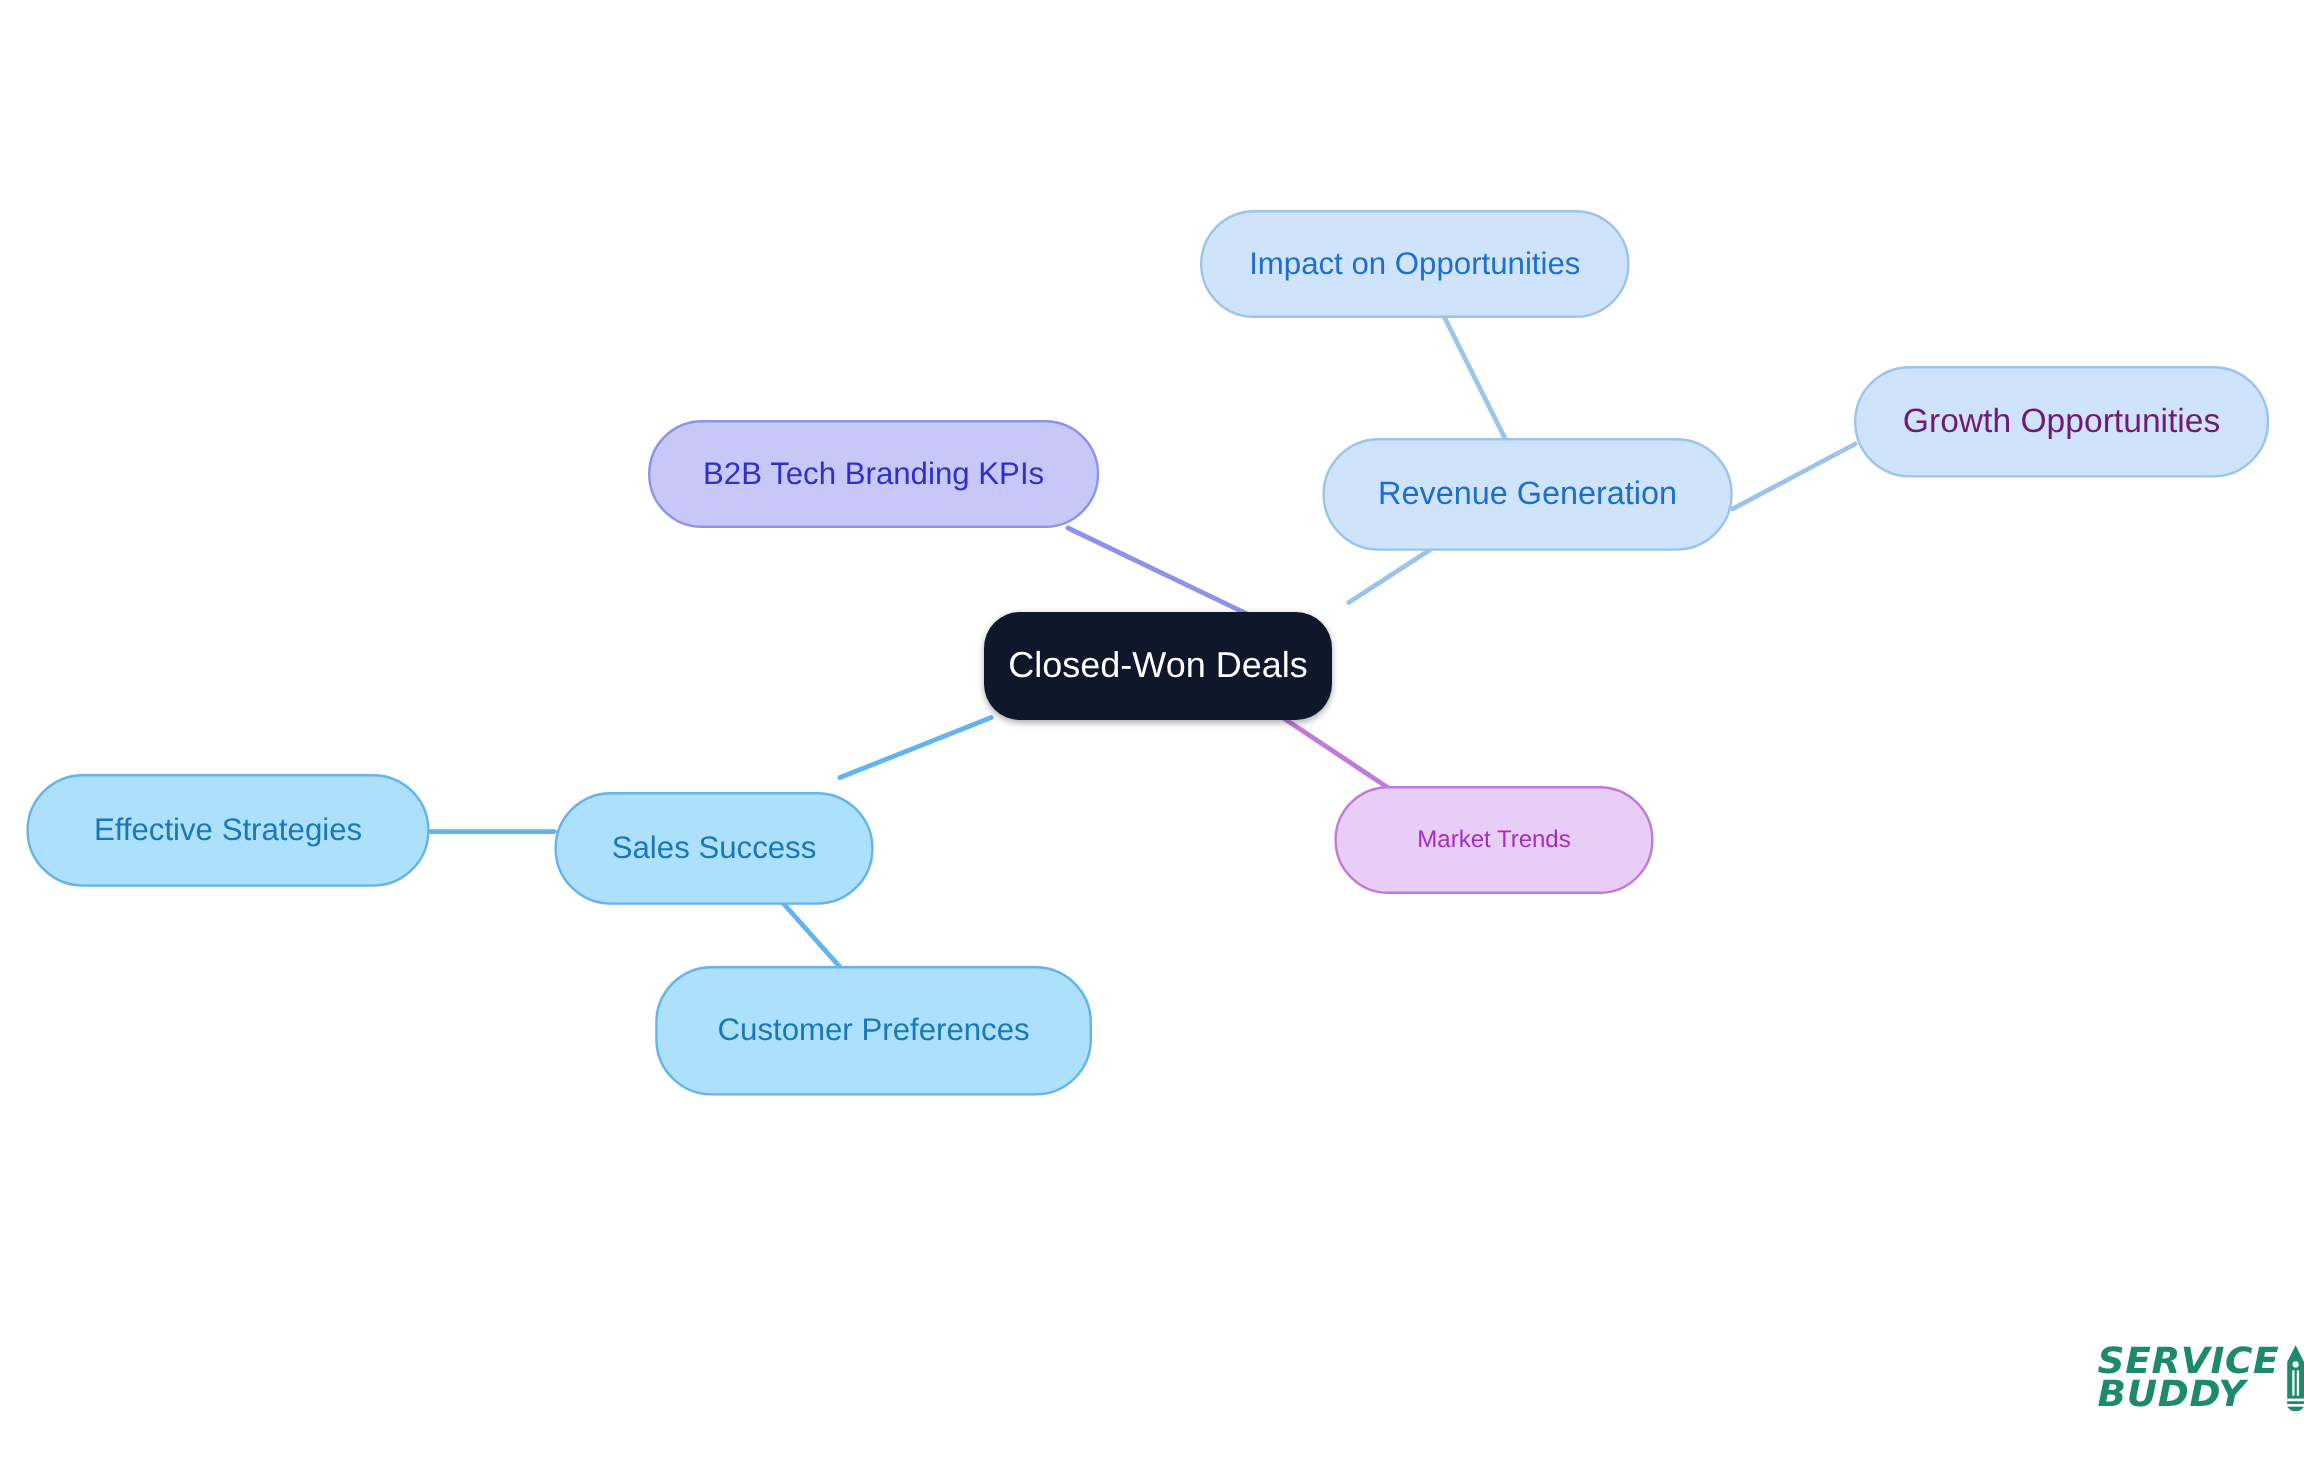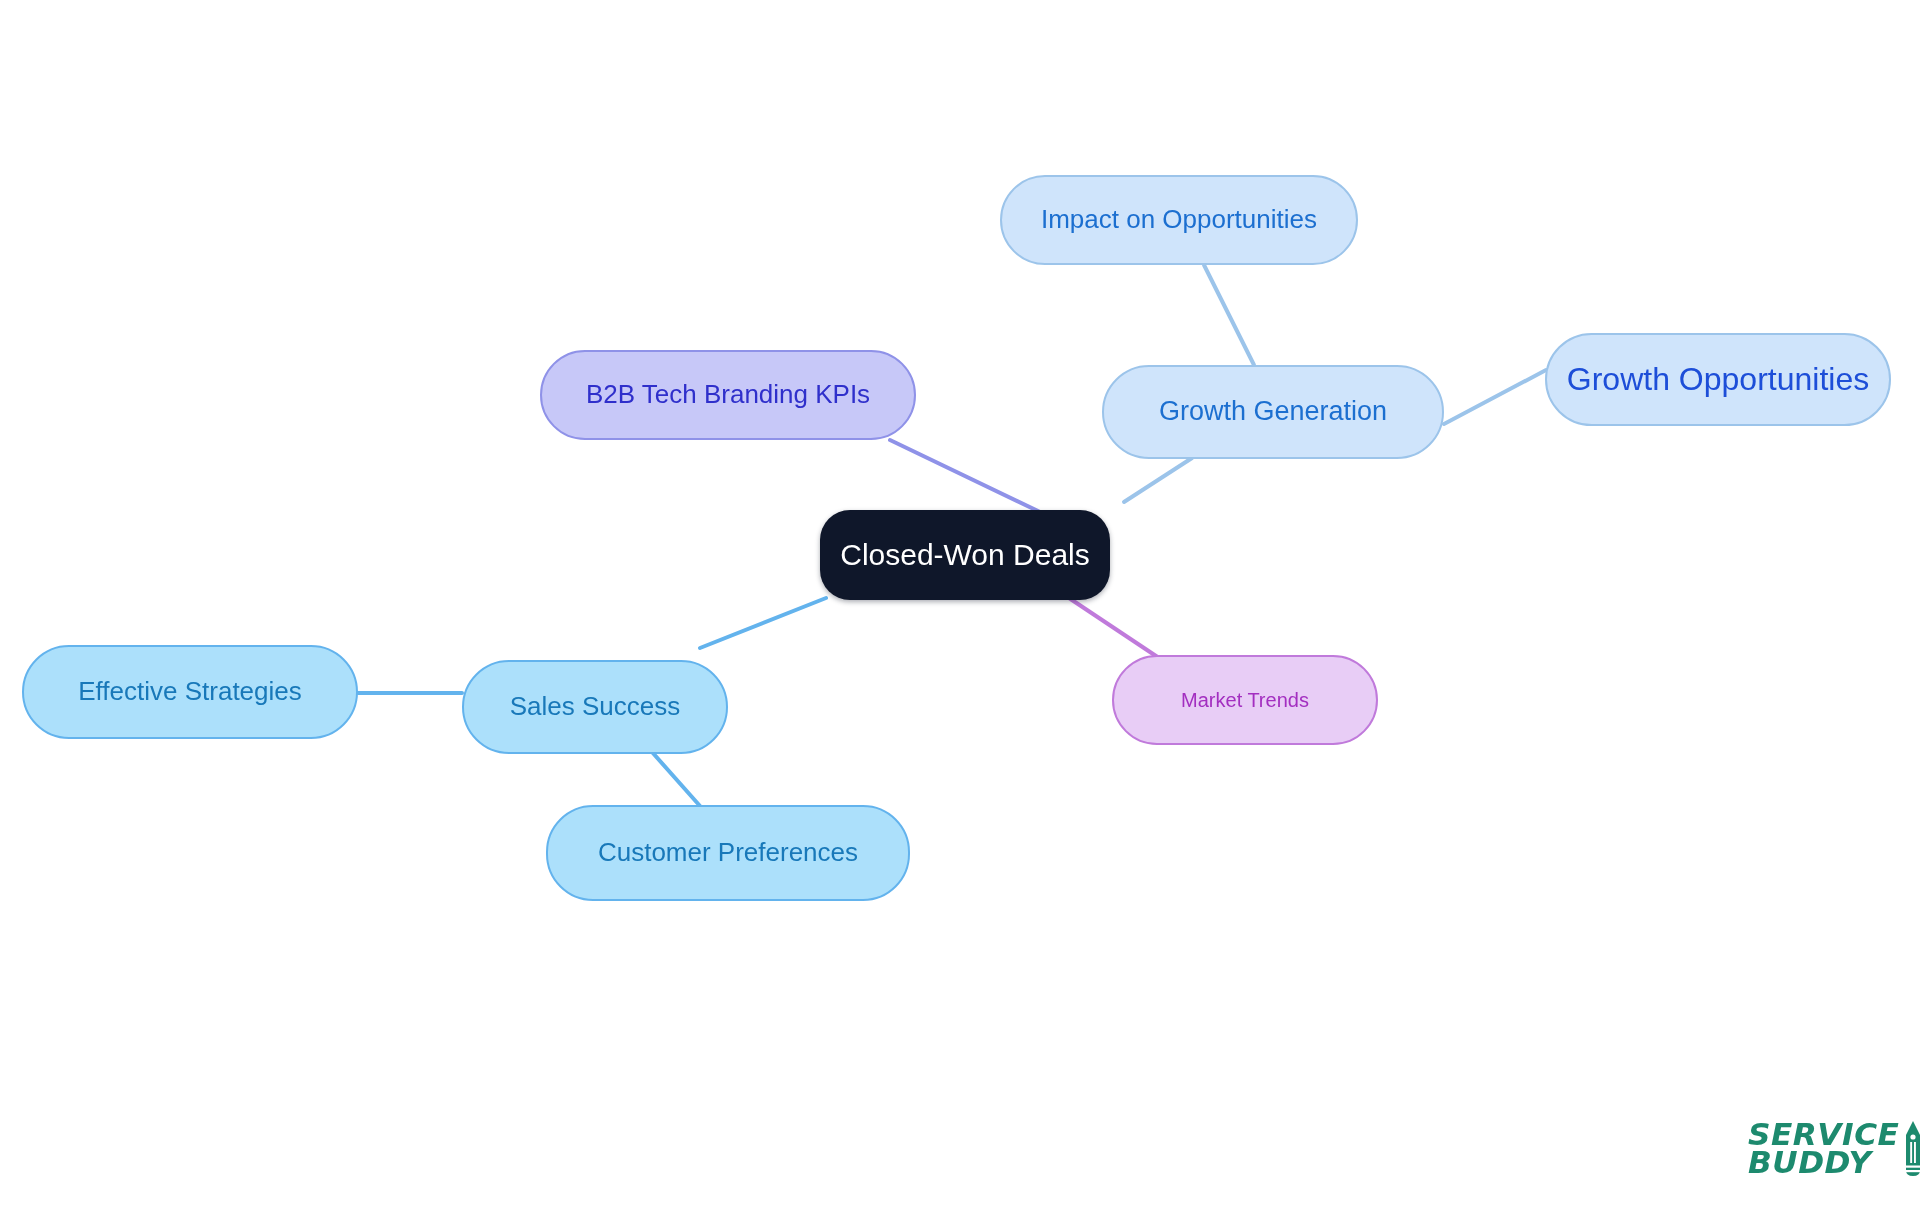--- a/index.html
+++ b/index.html
@@ -95,38 +95,38 @@
   </svg>
 
   <div id="nodes">
       <div class="node node-root" style="left: 820px; top: 510px; width: 290px; height: 90px; background: #0f172a; border-color: rgb(17, 24, 39); color: rgb(255, 255, 255); font-size: 30px;">
         <span class="node-label">Closed-Won Deals</span>
       </div>
       <div class="node" style="left: 540px; top: 350px; width: 376px; height: 90px; background: rgb(199, 200, 248); border-color: rgb(143, 146, 232); color: rgb(47, 47, 203); font-size: 26px; border-radius: 45px;">
         <span class="node-label">B2B Tech Branding KPIs</span>
       </div>
       <div class="node" style="left: 1102px; top: 365px; width: 342px; height: 94px; background: rgb(207, 228, 251); border-color: rgb(156, 196, 234); color: rgb(28, 111, 208); font-size: 27px; border-radius: 47px;">
-        <span class="node-label">Growth Generation</span>
+        <span class="node-label">Revenue Generation</span>
       </div>
       <div class="node" style="left: 1000px; top: 175px; width: 358px; height: 90px; background: rgb(207, 228, 251); border-color: rgb(156, 196, 234); color: rgb(28, 111, 208); font-size: 26px; border-radius: 45px;">
         <span class="node-label">Impact on Opportunities</span>
       </div>
-      <div class="node" style="left: 1545px; top: 305px; width: 346px; height: 93px; background: rgb(207, 228, 251); border-color: rgb(156, 196, 234); color: #1d4ed8; font-size: 32px; border-radius: 47px; margin-top: 28px;">
+      <div class="node" style="left: 1545px; top: 305px; width: 346px; height: 93px; background: rgb(207, 228, 251); border-color: rgb(156, 196, 234); color: #701a75; font-size: 28px; border-radius: 47px;">
         <span class="node-label">Growth Opportunities</span>
       </div>
       <div class="node" style="left: 1112px; top: 655px; width: 266px; height: 90px; background: rgb(232, 205, 246); border-color: rgb(192, 122, 219); color: rgb(163, 47, 192); font-size: 20px; border-radius: 45px;">
         <span class="node-label">Market Trends</span>
       </div>
       <div class="node" style="left: 462px; top: 660px; width: 266px; height: 94px; background: rgb(172, 224, 251); border-color: rgb(99, 179, 237); color: rgb(24, 120, 185); font-size: 26px; border-radius: 47px;">
         <span class="node-label">Sales Success</span>
       </div>
       <div class="node" style="left: 22px; top: 645px; width: 336px; height: 94px; background: rgb(172, 224, 251); border-color: rgb(99, 179, 237); color: rgb(24, 120, 185); font-size: 26px; border-radius: 47px; text-align: center;">
         <span class="node-label">Effective Strategies</span>
       </div>
-      <div class="node" style="left: 546px; top: 805px; width: 364px; height: 96px; background: rgb(172, 224, 251); border-color: rgb(99, 179, 237); color: rgb(24, 120, 185); font-size: 26px; border-radius: 47px;">
+      <div class="node" style="left: 546px; top: 805px; width: 364px; height: 108px; background: rgb(172, 224, 251); border-color: rgb(99, 179, 237); color: rgb(24, 120, 185); font-size: 26px; border-radius: 47px;">
         <span class="node-label">Customer Preferences</span>
       </div>
     </div>
 
   <div id="logo" style="left: 1748px; top: 1120px;">
     <div id="logo-wordmark" style="color: rgb(29, 138, 110);">
       <span>SERVICE</span>
       <span>BUDDY</span>
     </div>
     <svg id="logo-pencil" width="20" height="58" viewBox="0 0 20 58" aria-hidden="true">

